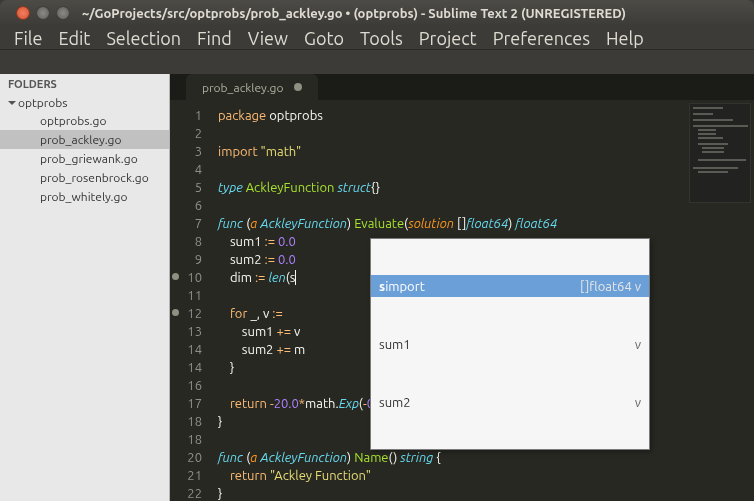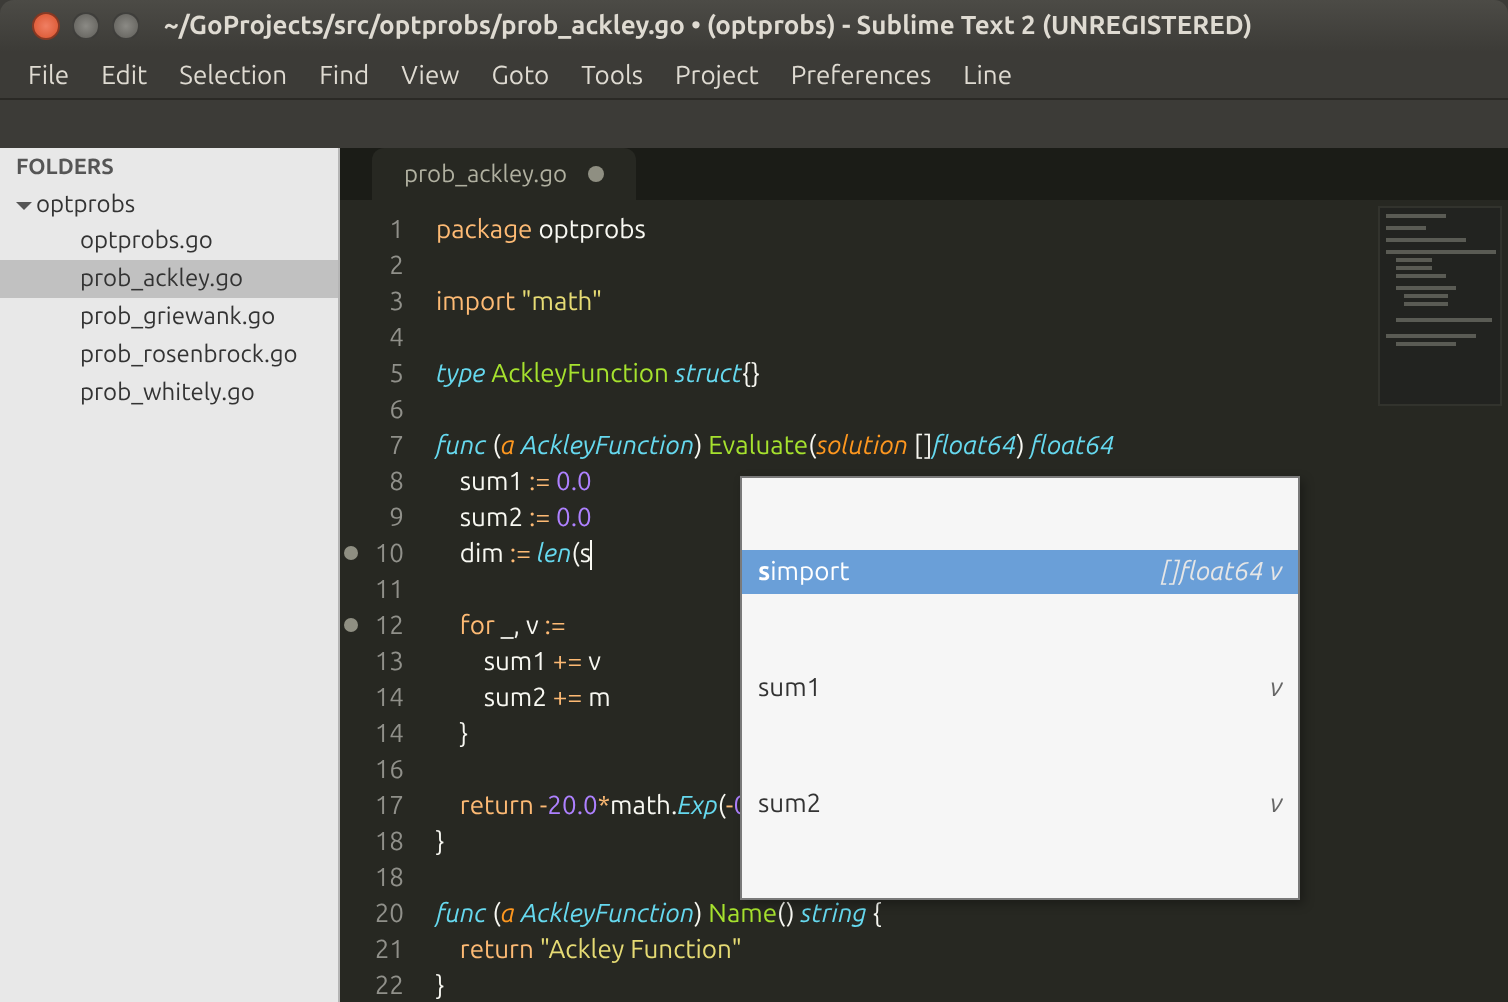--- a/index.html
+++ b/index.html
@@ -8,21 +8,21 @@
 
 .titlebar { height: 26px; background: linear-gradient(#4c4b46, #3c3b37); display: flex; align-items: center; padding-left: 16px; border-top-left-radius: 7px; border-top-right-radius: 7px; }
 .wbtn { width: 14px; height: 14px; border-radius: 50%; margin-right: 6px; border: 1px solid rgba(0,0,0,0.4); }
 .close { background: radial-gradient(#f07f63,#d9522c); }
 .min { background: radial-gradient(#8b8a85,#5e5d58); }
 .max { background: radial-gradient(#8b8a85,#5e5d58); }
 .title { color: #dfdbd2; font-size: 13px; font-weight: bold; margin-left: 6px; }
 
 
 .menubar { height: 24px; background: #3c3b37; display: flex; align-items: center; padding-left: 6px; border-bottom: 1px solid #2a2925; }
-.menubar span { color: #dfdbd2; font-size: 13px; padding: 0 8px; cursor: default; }
+.menubar span { color: #dfdbd2; font-size: 18px; padding: 0 8px; cursor: default; }
 
 
 .main { display: flex; height: calc(501px - 26px - 24px - 20px); background: #272822; margin-top: 24px; }
 
 
 .sidebar { width: 170px; background: #e8e8e8; border-right: 1px solid #b5b5b5; font-size: 12px; color: #333; }
 .side-hdr { padding: 4px 8px; font-size: 11px; font-weight: bold; color: #555; }
 .folder-row { padding: 2px 6px 2px 10px; display: flex; align-items: center; }
 .folder-row .arrow { width: 0; height: 0; border-left: 4px solid #555; border-top: 4px solid transparent; border-bottom: 4px solid transparent; transform: rotate(90deg); margin-right: 4px; }
 .file-row { padding: 3px 6px 3px 40px; }
@@ -42,21 +42,21 @@
 .k-blue { color: #66d9ef; font-style: italic; }
 .k-green { color: #a6e22e; }
 .k-orange { color: #fd971f; font-style: italic; }
 .k-purple { color: #ae81ff; }
 .k-yellow { color: #e6db74; }
 
 
 .ac { position: absolute; left: 160px; top: 138px; width: 280px; background: #f6f6f6; border: 1px solid #7a7a7a; font-family: "Consolas", monospace; font-size: 13px; box-shadow: 2px 2px 5px rgba(0,0,0,0.3); }
 .ac-row { display: flex; justify-content: space-between; padding: 2px 8px; color: #333; }
 .ac-row.sel { background: #6a9fd8; color: #fff; }
-.ac-row .hint { font-style: italic; color: #666; }
+.ac-row .hint { color: #666; }
 .ac-row.sel .hint { color: #e6e6e6; }
 
 
 .minimap { position: absolute; top: 3px; right: 3px; width: 62px; height: 100px; background: #222320; border: 1px solid #32332d; }
 .minimap .patch { position: absolute; height: 2px; background: #5a5b54; }
 
 
 .hscroll { height: 12px; background: #272822; position: relative; }
 
 
@@ -79,21 +79,21 @@
 <div class="menubar">
   <span>File</span>
   <span>Edit</span>
   <span>Selection</span>
   <span>Find</span>
   <span>View</span>
   <span>Goto</span>
   <span>Tools</span>
   <span>Project</span>
   <span>Preferences</span>
-  <span>Line</span>
+  <span>Help</span>
 </div>
 
 <div class="main">
   <div class="sidebar">
     <div class="side-hdr">FOLDERS</div>
     <div class="folder-row">
       <div class="arrow"></div>
       <span>optprobs</span>
     </div>
     <div class="file-row">optprobs.go</div>

